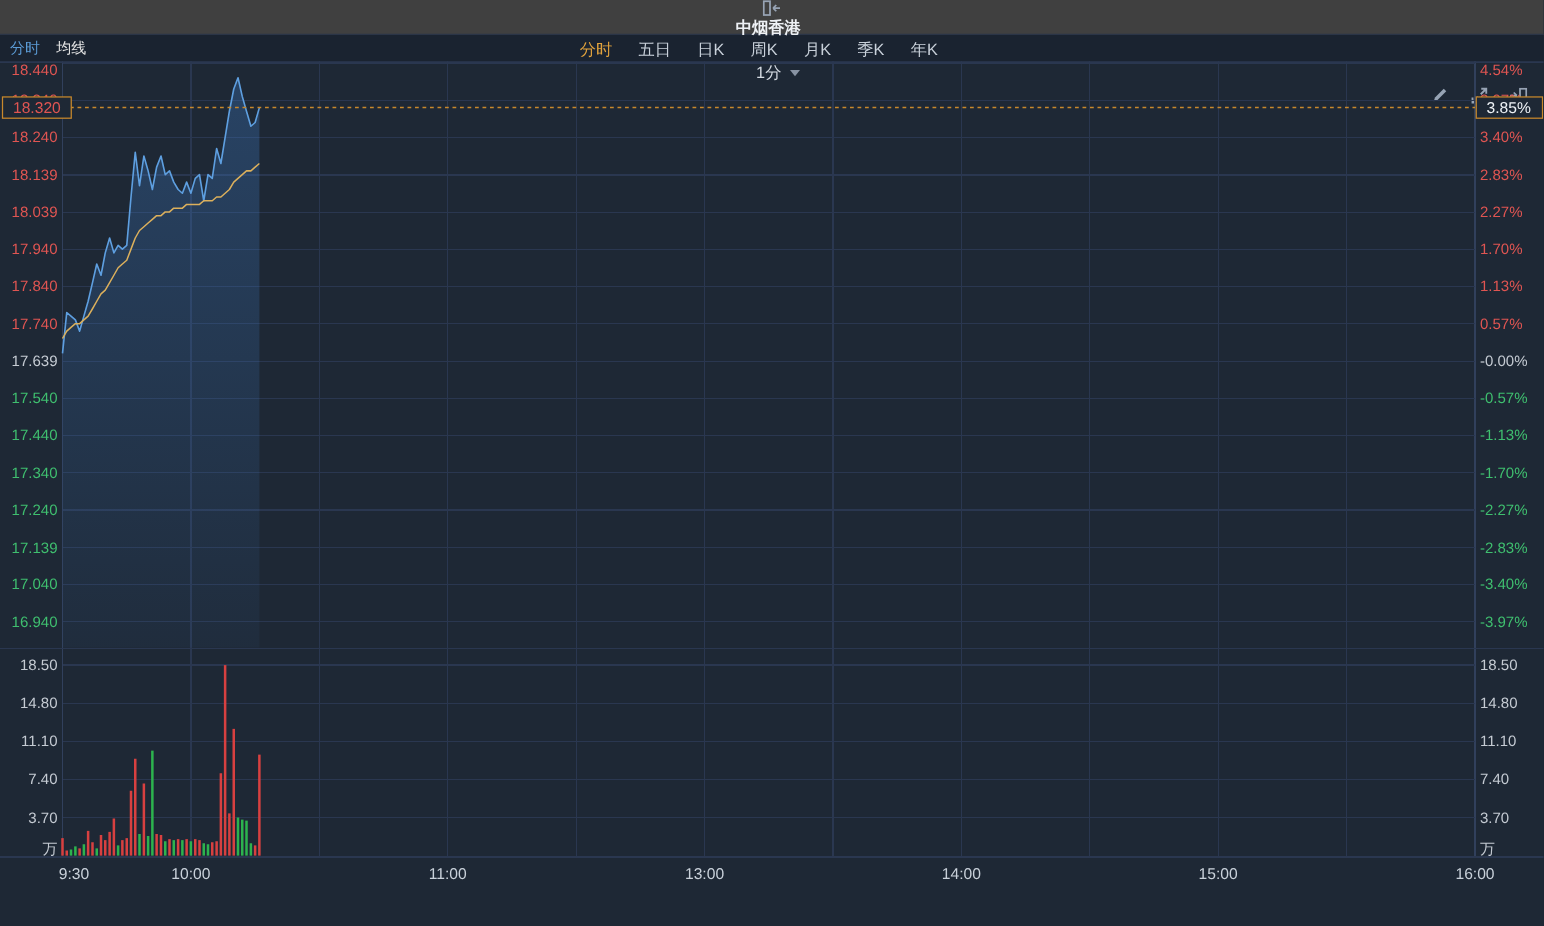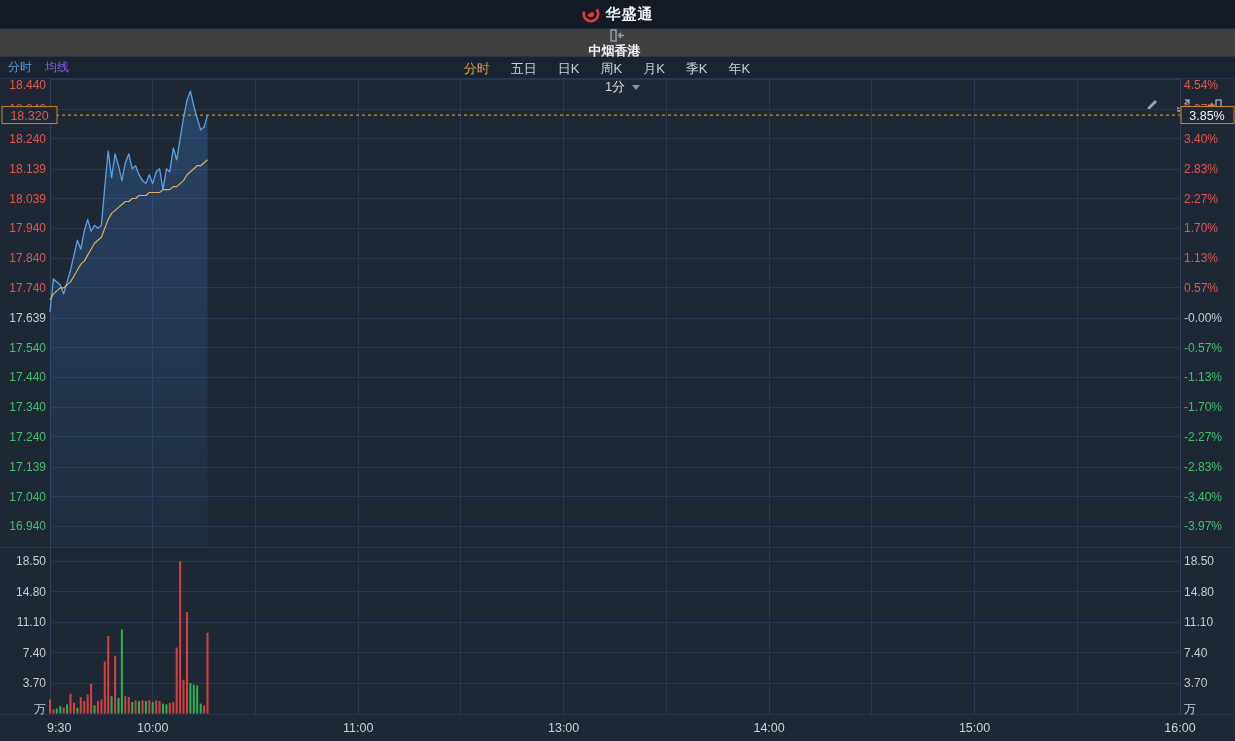--- a/index.html
+++ b/index.html
@@ -26,27 +26,20 @@
   .legend-item{font-size:12px;margin-right:13px;cursor:pointer;}
   
   .chart{position:relative;width:1235px;height:620px;}
   svg text{font-family:"Liberation Sans",sans-serif;}
 </style>
 </head>
 <body>
 
 <div class="screen">
 
-  <div class="titlebar">
-    <svg width="18" height="18" viewBox="0 0 18 18">
-      <circle cx="9" cy="9" r="7.2" fill="none" stroke="#e23a3a" stroke-width="2.6" stroke-dasharray="30 16" transform="rotate(-40 9 9)"></circle>
-      <path d="M5.5 10.5 C7 7.5 9 8.5 10.5 6.5 C11.5 8 12.5 8.5 12 10.5 C10 13 7 12.5 5.5 10.5 Z" fill="#e23a3a"></path>
-    </svg>
-    <span class="brand">华盛通</span>
-  </div>
 
   <div class="toolbar">
     <span class="tool-icon">
       <svg width="15" height="13" viewBox="0 0 15 13">
         <rect x="1" y="1" width="5" height="11" fill="none" stroke="#97a3b4" stroke-width="1.4"></rect>
         <path d="M14 6.5 L8.5 6.5 M8.5 6.5 L11 4 M8.5 6.5 L11 9" stroke="#97a3b4" stroke-width="1.4" fill="none"></path>
       </svg>
     </span>
     <span class="stock-name">中烟香港</span>
     <span class="tabs" id="tabs">
@@ -77,21 +70,21 @@
         <svg width="15" height="13" viewBox="0 0 15 13">
           <rect x="9" y="1" width="5" height="11" fill="none" stroke="#97a3b4" stroke-width="1.4"></rect>
           <path d="M1 6.5 L6.5 6.5 M6.5 6.5 L4 4 M6.5 6.5 L4 9" stroke="#97a3b4" stroke-width="1.4" fill="none"></path>
         </svg>
       </span>
     </span>
   </div>
 
   <div class="legendrow" id="legendrow">
       <span class="legend-item" style="color: rgb(91, 155, 213);">分时</span>
-      <span class="legend-item" style="color: #8b5cf6;">均线</span>
+      <span class="legend-item" style="color: #e5e5e5;">均线</span>
     </div>
 
   <div class="chart">
     <svg id="chart-svg" width="1235" height="663" viewBox="0 78 1235 663">
         <defs>
           <linearGradient id="areaGrad" x1="0" y1="0" x2="0" y2="1">
             <stop offset="0" stop-color="rgba(64,130,210,0.30)"></stop>
             <stop offset="1" stop-color="rgba(64,130,210,0.05)"></stop>
           </linearGradient>
         </defs>

